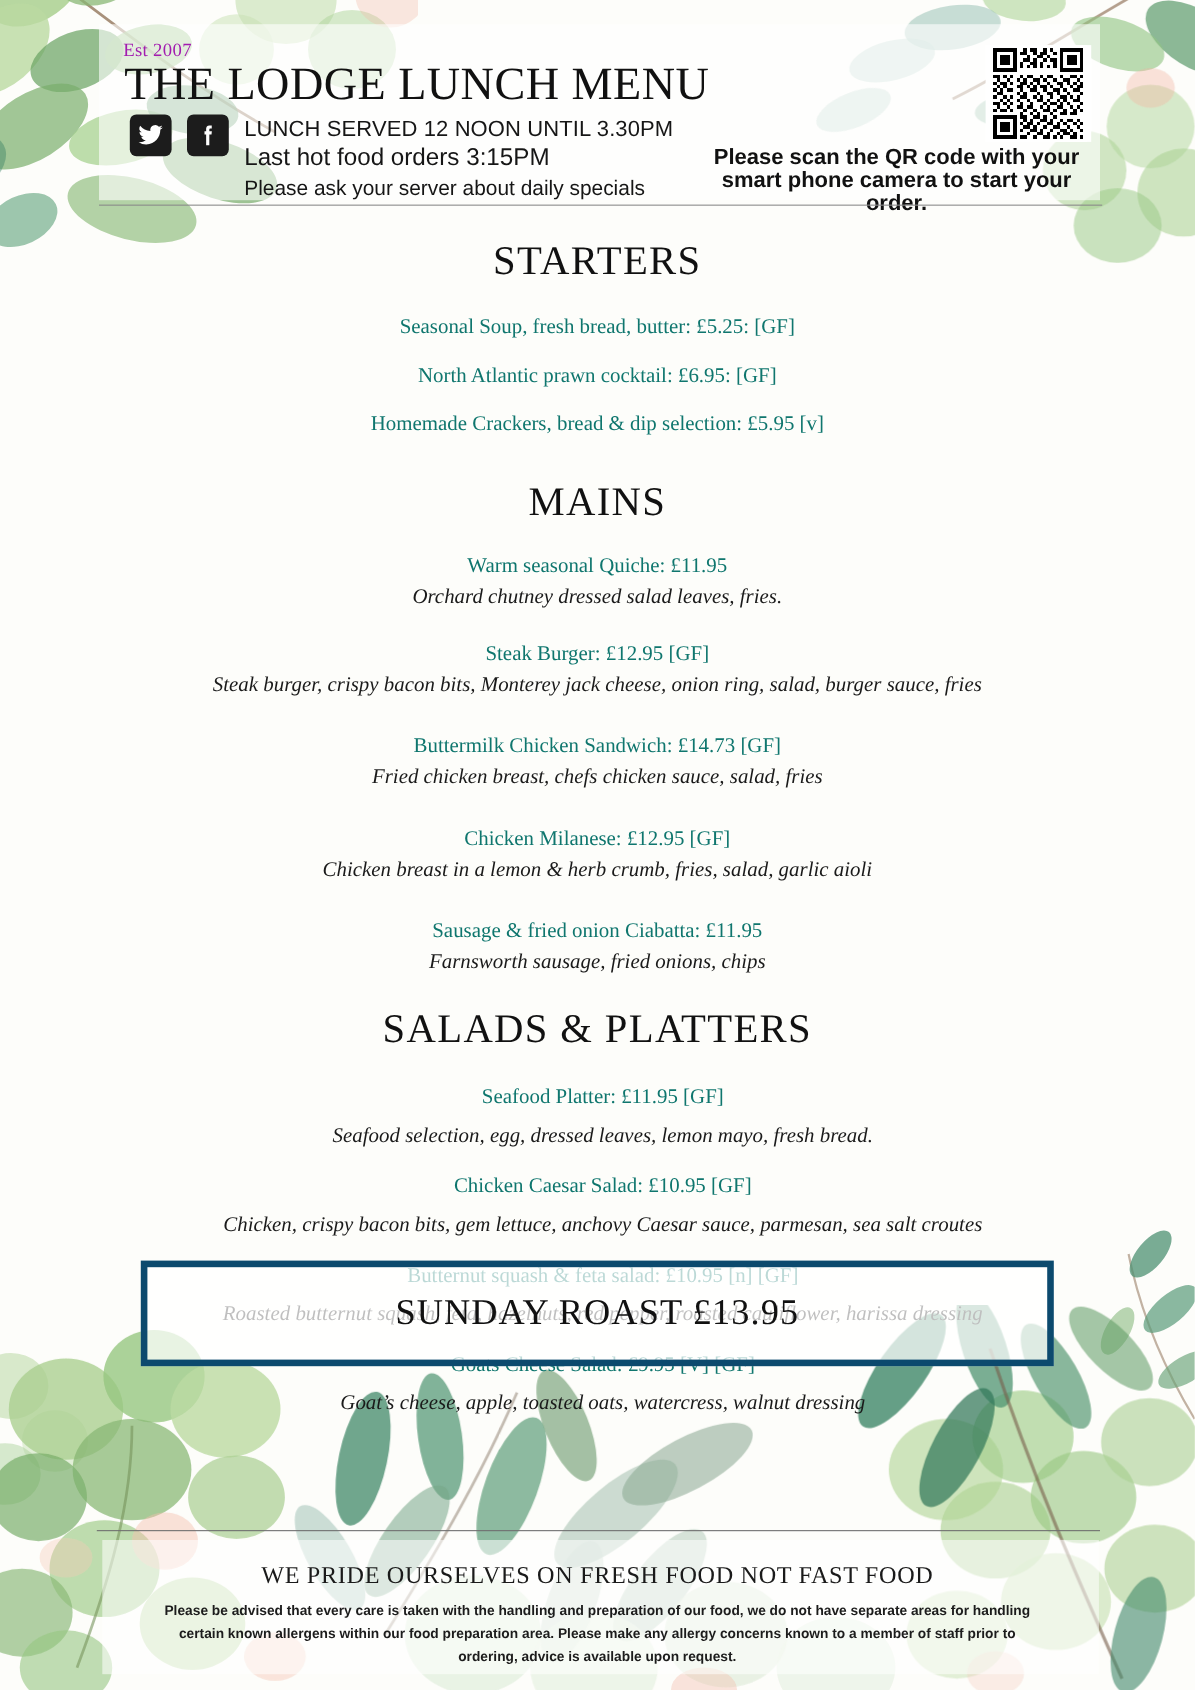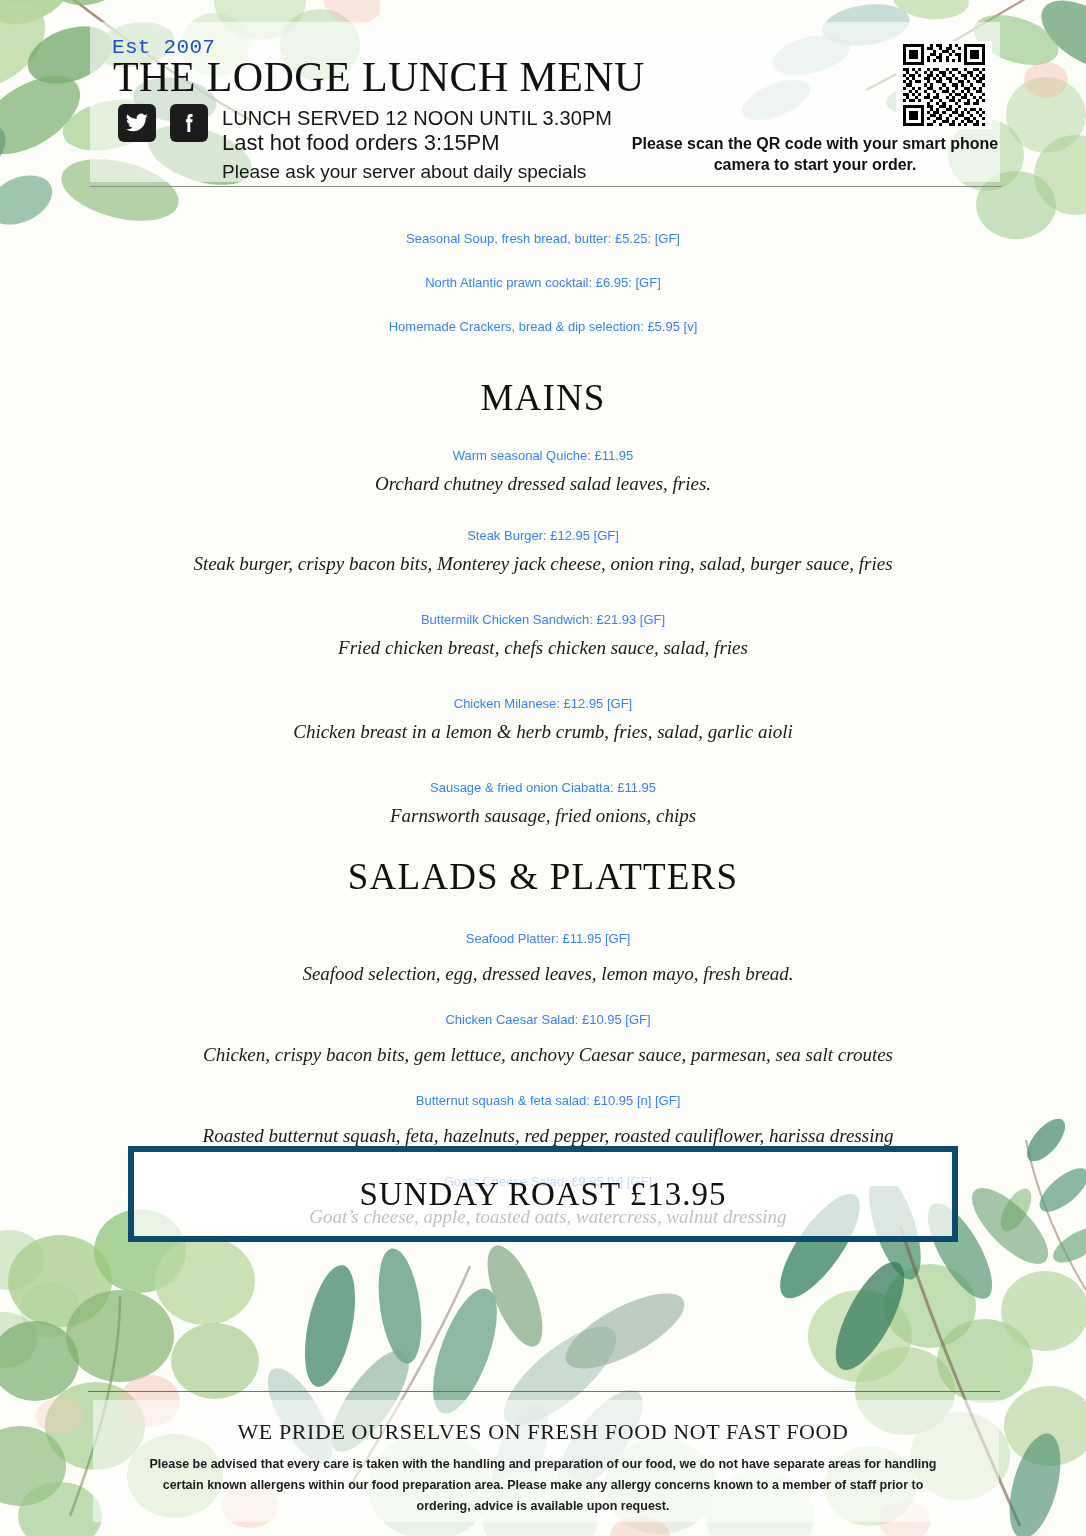--- a/index.html
+++ b/index.html
@@ -23,22 +23,22 @@
   .botanical svg{display:block;width:100%;height:100%;}
 
   
   #header-wrap{position:absolute;left:0;top:0;width:1086px;height:200px;}
   #header-panel{
     position:absolute;left:90px;top:22px;width:910px;height:160px;
     background:rgba(255,255,255,0.60);
   }
   #est{
     position:absolute;left:112px;top:36px;
-    font-family:Liberation Mono, monospace;
-    font-size:21px;letter-spacing:.3px;color:#1d4ed8;
+    font-family:Liberation Serif, serif;
+    font-size:17px;letter-spacing:.3px;color:#a21caf;
   }
   #menu-title{
     position:absolute;left:113px;top:54px;
     font-family:"Liberation Serif", serif;
     font-size:42px;line-height:46px;letter-spacing:.4px;
     color:#111;white-space:nowrap;
   }
   #socials{position:absolute;left:118px;top:104px;display:flex;gap:14px;}
   .soc{
     width:38px;height:38px;border-radius:6px;background:#1c1c1c;
@@ -46,34 +46,34 @@
   }
   .soc svg{width:24px;height:24px;fill:#fff;}
   #hours{position:absolute;left:222px;top:106px;}
   #hours .l1{font-size:20px;line-height:24px;letter-spacing:.1px;color:#161616;}
   #hours .l2{font-size:22px;line-height:26px;color:#161616;}
   #hours .l3{font-size:19px;line-height:26px;color:#161616;margin-top:3px;}
   #qr{position:absolute;left:896px;top:41px;width:96px;height:88px;background:#fff;}
   #qr svg{display:block;width:100%;height:100%;}
   #qr-note{
     position:absolute;left:630px;top:133px;width:370px;
-    text-align:center;font-weight:bold;font-size:16px;line-height:21px;color:#111;
+    text-align:center;font-weight:bold;font-size:20px;line-height:21px;color:#111;
   }
   #header-rule{
     position:absolute;left:90px;top:186px;width:912px;height:1px;background:#8a8a8a;
   }
 
   
   #menu{position:absolute;left:0;top:200px;width:1086px;text-align:center;}
   .section-title{
     font-family:"Liberation Serif", serif;
     font-size:37px;letter-spacing:1.2px;color:#111;
   }
   .item-name{
-    font-size:13px;line-height:26px;color:#3b82f6;
+    font-size:19px;line-height:26px;color:#0f766e;font-family:Liberation Serif, serif;
   }
   .item-desc{
     font-family:"Liberation Serif", serif;
     font-style:italic;font-size:19px;line-height:26px;color:#1a1a1a;
   }
 
   
   #sec-starters-title{margin-top:16px;}
   #starters-list{margin-top:26px;}
   #starters-list .item-name{margin-bottom:18px;}
@@ -483,38 +483,39 @@
         </g>
       </svg>
     </div>
 
     <div id="qr-note">Please scan the QR code with your smart phone camera to start your order.</div>
     <div id="header-rule"></div>
   </div>
 
   <div id="menu">
 
+    <div class="section-title" id="sec-starters-title">STARTERS</div>
     <div id="starters-list">
       <div class="item-name">Seasonal Soup, fresh bread, butter: £5.25: [GF]</div>
       <div class="item-name">North Atlantic prawn cocktail: £6.95: [GF]</div>
       <div class="item-name">Homemade Crackers, bread &amp; dip selection: £5.95 [v]</div>
     </div>
 
     <div class="section-title" id="sec-mains-title">MAINS</div>
     <div id="mains-list">
       <div class="dish">
         <div class="item-name">Warm seasonal Quiche: £11.95</div>
         <div class="item-desc">Orchard chutney dressed salad leaves, fries.</div>
       </div>
       <div class="dish">
         <div class="item-name">Steak Burger: £12.95 [GF]</div>
         <div class="item-desc">Steak burger, crispy bacon bits, Monterey jack cheese, onion ring, salad, burger sauce, fries</div>
       </div>
       <div class="dish" style="margin-top:30px;">
-        <div class="item-name">Buttermilk Chicken Sandwich: £21.93 [GF]</div>
+        <div class="item-name">Buttermilk Chicken Sandwich: £14.73 [GF]</div>
         <div class="item-desc">Fried chicken breast, chefs chicken sauce, salad, fries</div>
       </div>
       <div class="dish" style="margin-top:30px;">
         <div class="item-name">Chicken Milanese: £12.95 [GF]</div>
         <div class="item-desc">Chicken breast in a lemon &amp; herb crumb, fries, salad, garlic aioli</div>
       </div>
       <div class="dish" style="margin-top:30px;">
         <div class="item-name">Sausage &amp; fried onion Ciabatta: £11.95</div>
         <div class="item-desc">Farnsworth sausage, fried onions, chips</div>
       </div>

